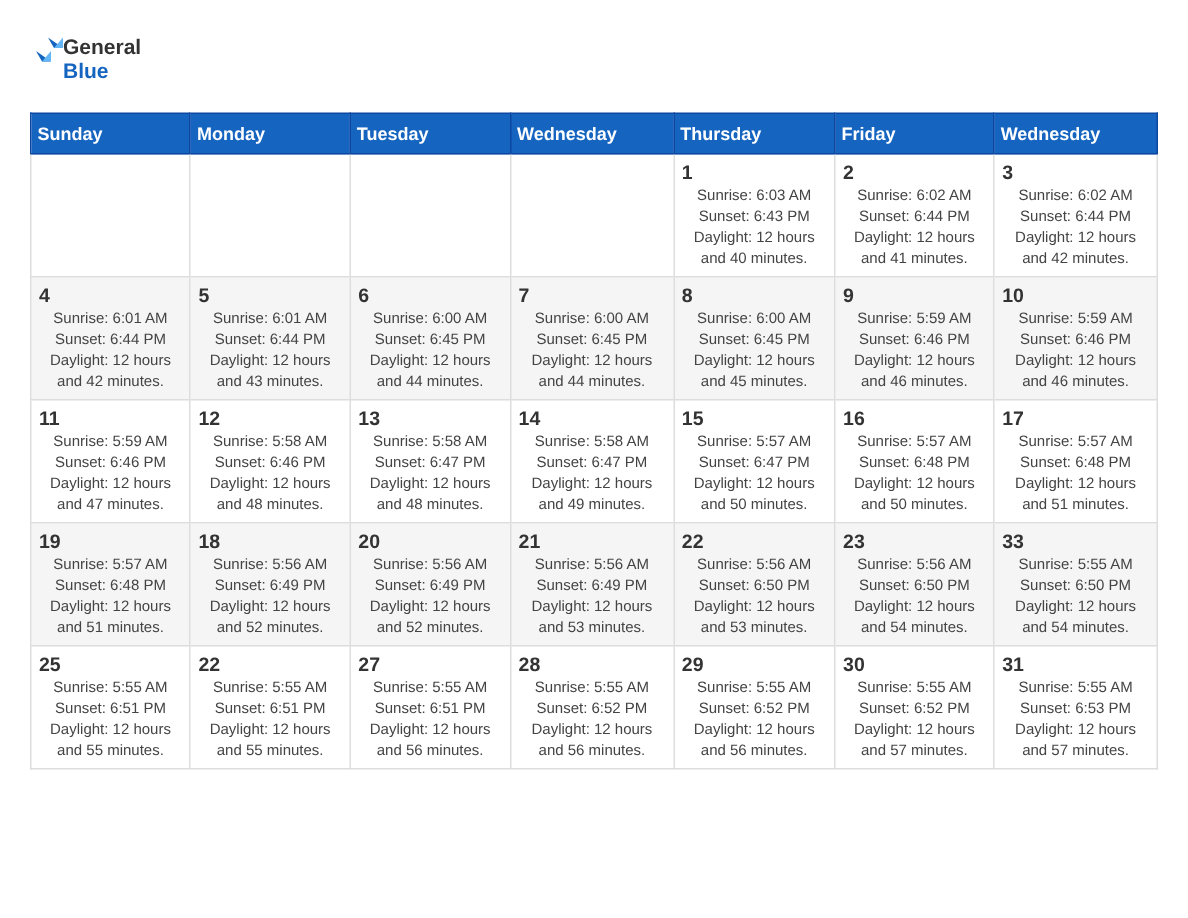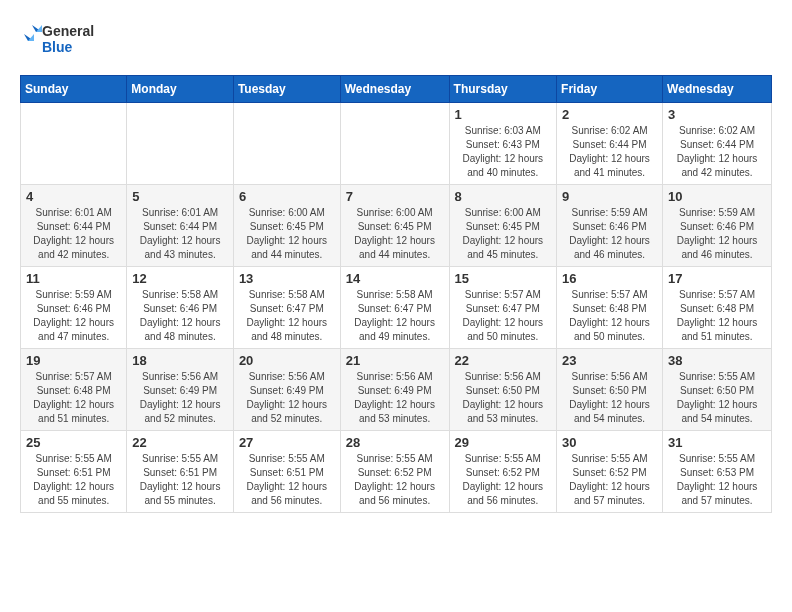--- a/index.html
+++ b/index.html
@@ -213,21 +213,21 @@
         </td>
         <td>
           <span class="day-number">22</span>
           <div class="day-info">Sunrise: 5:56 AM<br>Sunset: 6:50 PM<br>Daylight: 12 hours<br>and 53 minutes.</div>
         </td>
         <td>
           <span class="day-number">23</span>
           <div class="day-info">Sunrise: 5:56 AM<br>Sunset: 6:50 PM<br>Daylight: 12 hours<br>and 54 minutes.</div>
         </td>
         <td>
-          <span class="day-number">38</span>
+          <span class="day-number">33</span>
           <div class="day-info">Sunrise: 5:55 AM<br>Sunset: 6:50 PM<br>Daylight: 12 hours<br>and 54 minutes.</div>
         </td>
       </tr>
       <tr class="week-row-odd">
         <td>
           <span class="day-number">25</span>
           <div class="day-info">Sunrise: 5:55 AM<br>Sunset: 6:51 PM<br>Daylight: 12 hours<br>and 55 minutes.</div>
         </td>
         <td>
           <span class="day-number">22</span>

